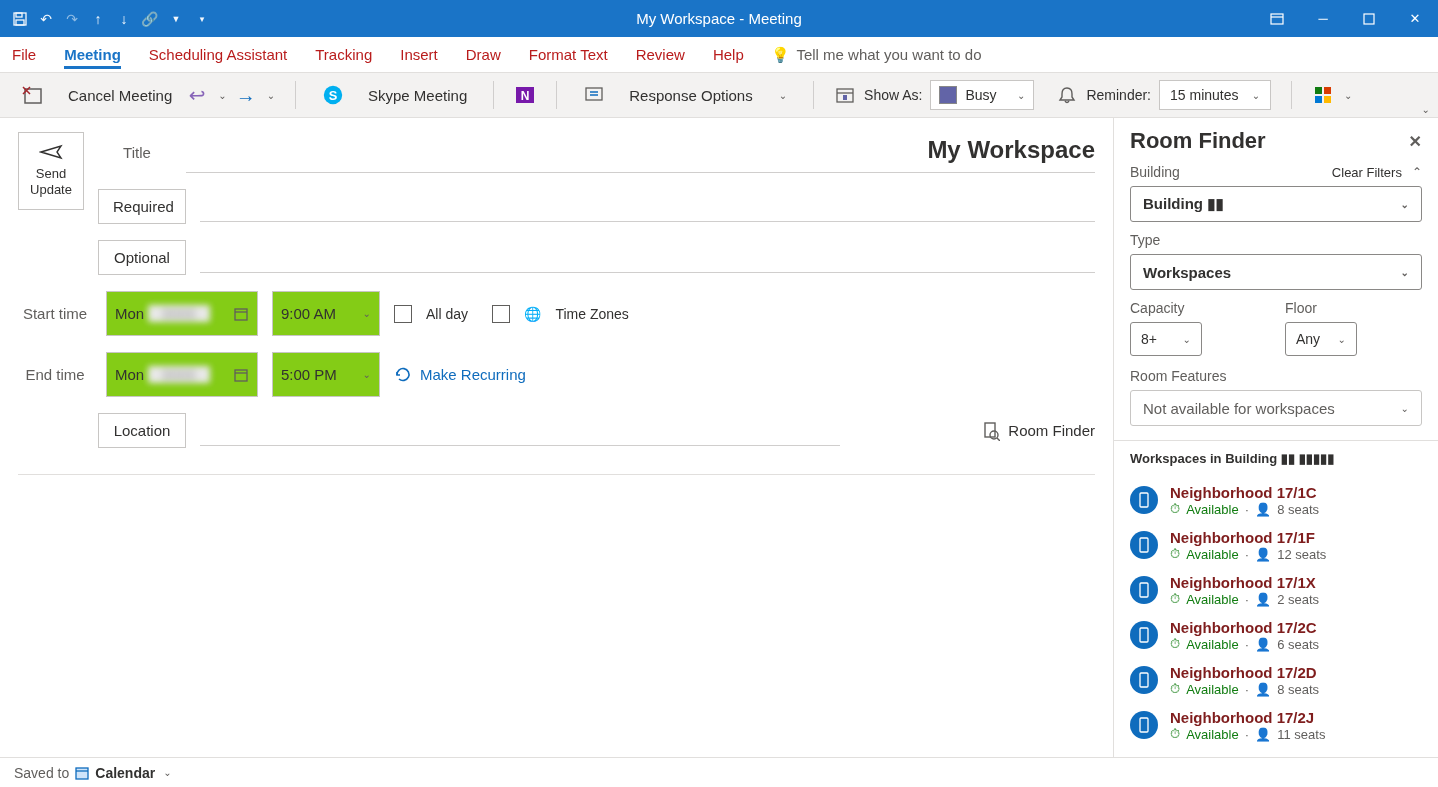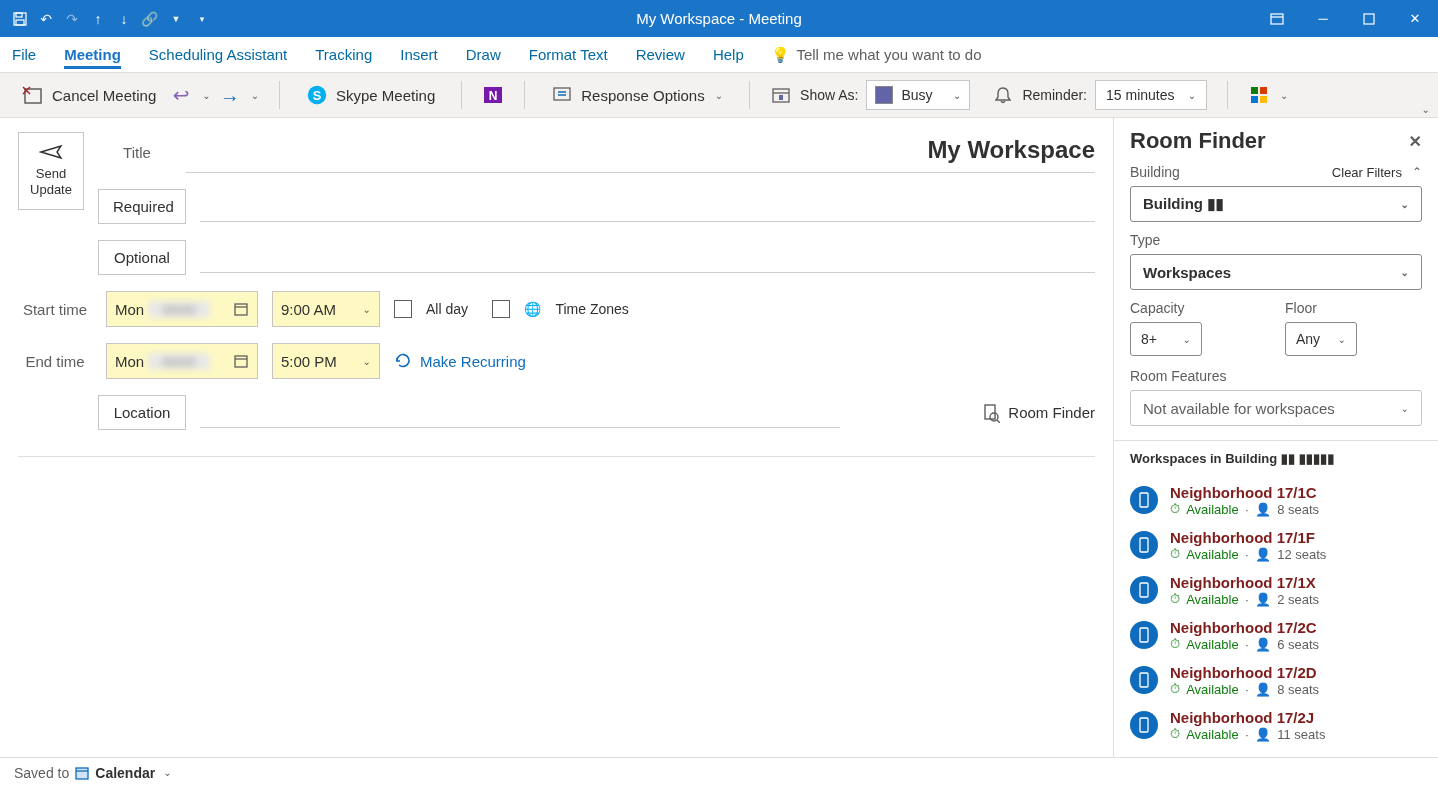--- a/index.html
+++ b/index.html
@@ -8,46 +8,46 @@
 
 .titlebar { height: 37px; background: #1a74c7; display: flex; align-items: center; color: #fff; position: relative; }
 .titlebar .qat { display: flex; align-items: center; gap: 6px; padding-left: 10px; }
 .titlebar .qat .qicon { width: 20px; height: 20px; display:flex;align-items:center;justify-content:center; color:#fff; font-size:14px; opacity:.95;}
 .titlebar .title { position: absolute; left: 50%; transform: translateX(-50%); font-size: 15px; }
 .titlebar .winbtns { margin-left: auto; display:flex; }
 .titlebar .winbtn { width: 46px; height: 37px; display:flex; align-items:center; justify-content:center; font-size:13px; }
 
 
 .ribbontabs { height: 36px; display:flex; align-items:center; padding: 0 12px; gap: 28px; border-bottom: 1px solid #e1dfdd; background:#fff;}
-.ribbontabs .tab { font-size: 15px; color:#0369a1; padding: 6px 0; cursor:default;}
+.ribbontabs .tab { font-size: 15px; color:#b91c1c; padding: 6px 0; cursor:default;}
 .ribbontabs .tab.active { color:#1a74c7; border-bottom:3px solid #1a74c7; font-weight:600; padding-bottom:3px;}
 .tellme { display:flex; align-items:center; gap:6px; color:#605e5c; font-size:15px;}
 
 
 .ribbon { height: 45px; background:#f3f2f1; border-bottom:1px solid #e1dfdd; display:flex; align-items:center; padding: 0 10px; gap:10px; position:relative;}
 .ribbon .grp { display:flex; align-items:center; gap:8px; padding:0 6px;}
 .ribbon .sep { width:1px; height:28px; background:#d0cecd; margin:0 4px;}
-.rbtn { display:flex; align-items:center; gap:8px; padding:4px 6px; font-size:15px; color:#323130;}
+.rbtn { display:flex; align-items:center; gap:24px; padding:4px 6px; font-size:15px; color:#323130;}
 .ricon { width:22px; height:22px; display:inline-flex; align-items:center; justify-content:center;}
 .caret { font-size:10px; color:#605e5c; margin-left:2px;}
 .busybox { width:18px; height:18px; background:#6264a7; border:1px solid #888;}
 .showas-dd { border:1px solid #c8c6c4; background:#fff; height:30px; display:flex; align-items:center; gap:8px; padding:0 8px; width:104px;}
 .reminder-dd { border:1px solid #c8c6c4; background:#fff; height:30px; display:flex; align-items:center; padding:0 10px; width:112px; justify-content:space-between;}
 .ribbon .expand { position:absolute; right:8px; bottom:2px; font-size:10px; color:#605e5c;}
 
 
 .mainarea { display:flex; height: calc(787px - 37px - 36px - 45px - 30px); }
 .form { flex:1; padding: 14px 18px 0 18px; border-right:1px solid #e1dfdd; overflow:hidden; position:relative;}
 .form-row { display:flex; align-items:center; margin-bottom:16px; gap:14px;}
 .sendbox { width:66px; height:78px; border:1px solid #c8c6c4; display:flex; flex-direction:column; align-items:center; justify-content:center; gap:6px; font-size:13px; text-align:center;}
 .label-cell { width:70px; text-align:center; font-size:15px; color:#605e5c;}
 .label-btn { border:1px solid #c8c6c4; background:#fff; padding:8px 14px; font-size:15px; color:#323130; width:88px; text-align:center;}
 .title-input { font-size:24px; font-weight:600; color:#323130; border:none; border-bottom:1px solid #d0cecd; flex:1; padding:4px 0 8px 0;text-align:right;}
 .line-input { border:none; border-bottom:1px solid #d0cecd; flex:1; height:30px;}
-.dt-box { border:1px solid #c8c6c4; background:#fef9c3; height:36px; display:flex; align-items:center; padding:0 8px; gap:8px; font-size:15px;}
+.dt-box { border:1px solid #c8c6c4; background:#84cc16; height:45px; display:flex; align-items:center; padding:0 8px; gap:8px; font-size:15px;}
 .dt-date { width:152px; justify-content:space-between;}
 .dt-time { width:108px; justify-content:space-between;}
 .blur { filter: blur(3px); color:#999; background:#e8e8e8; padding:0 14px; border-radius:2px;}
 .chk { width:18px; height:18px; border:1.5px solid #605e5c; display:inline-block;}
 .linklike { color:#0f6cbd; font-size:15px; display:flex; align-items:center; gap:8px;}
 .location-row { display:flex; align-items:center; gap:14px;}
 .roomfinder-btn { margin-left:auto; display:flex; align-items:center; gap:8px; font-size:15px; color:#323130;}
 .body-area { border-top:1px solid #e1dfdd; margin-top:10px; height:300px;}
 
 

